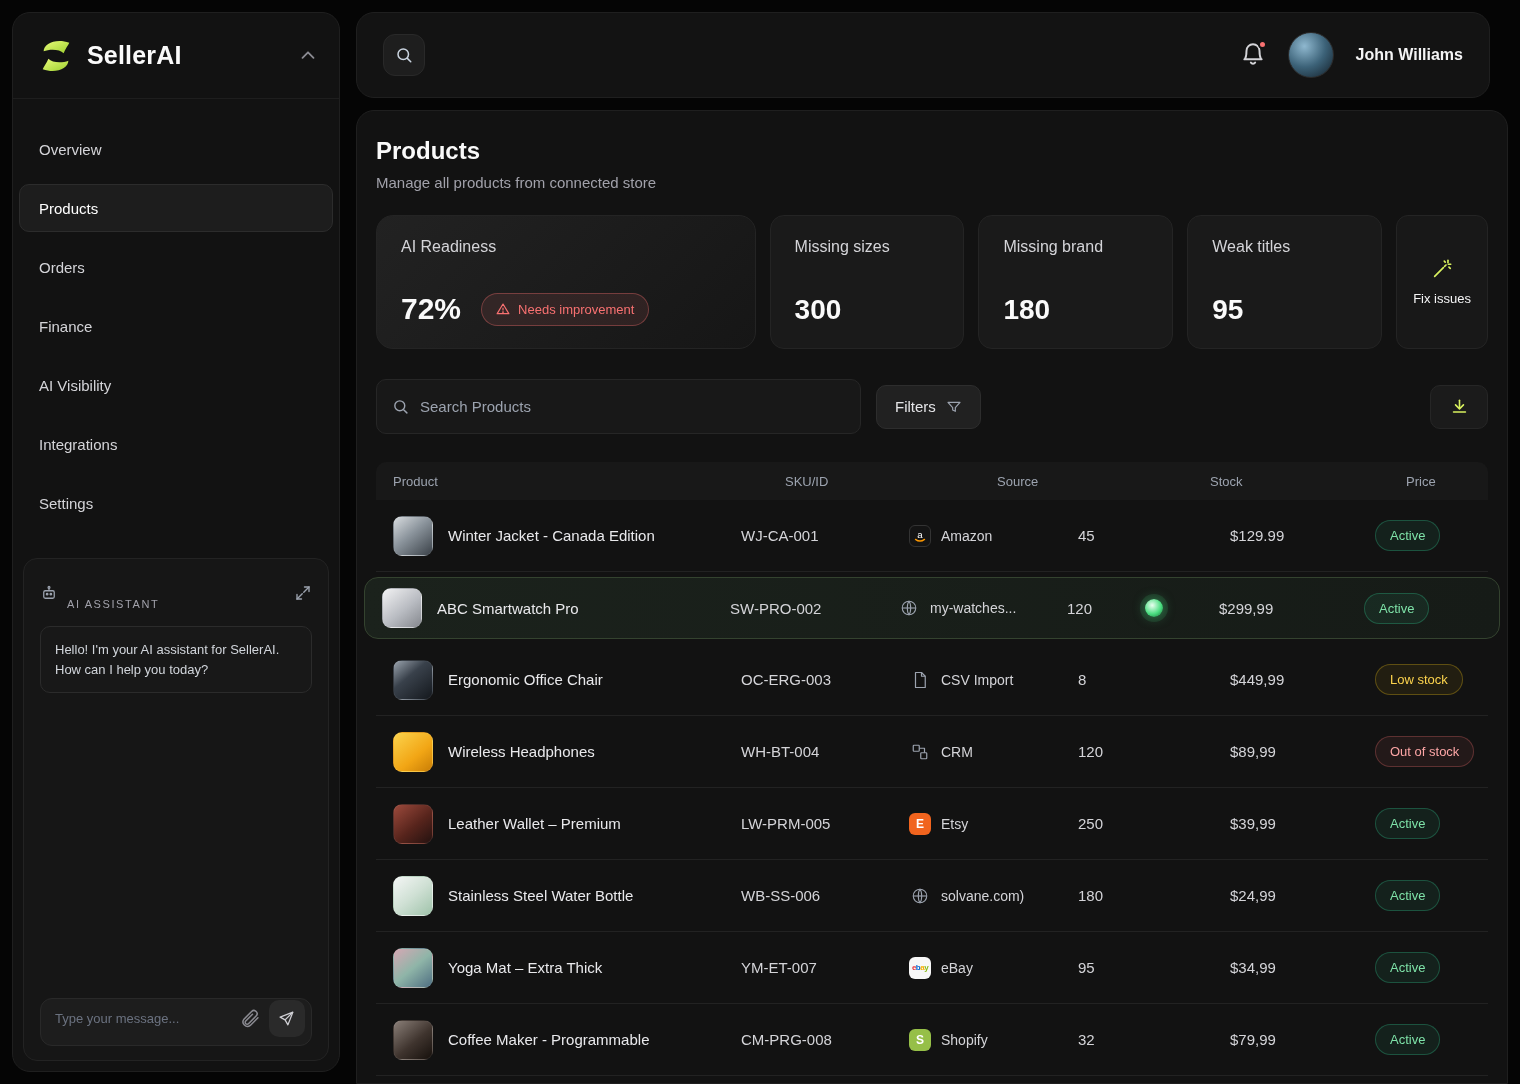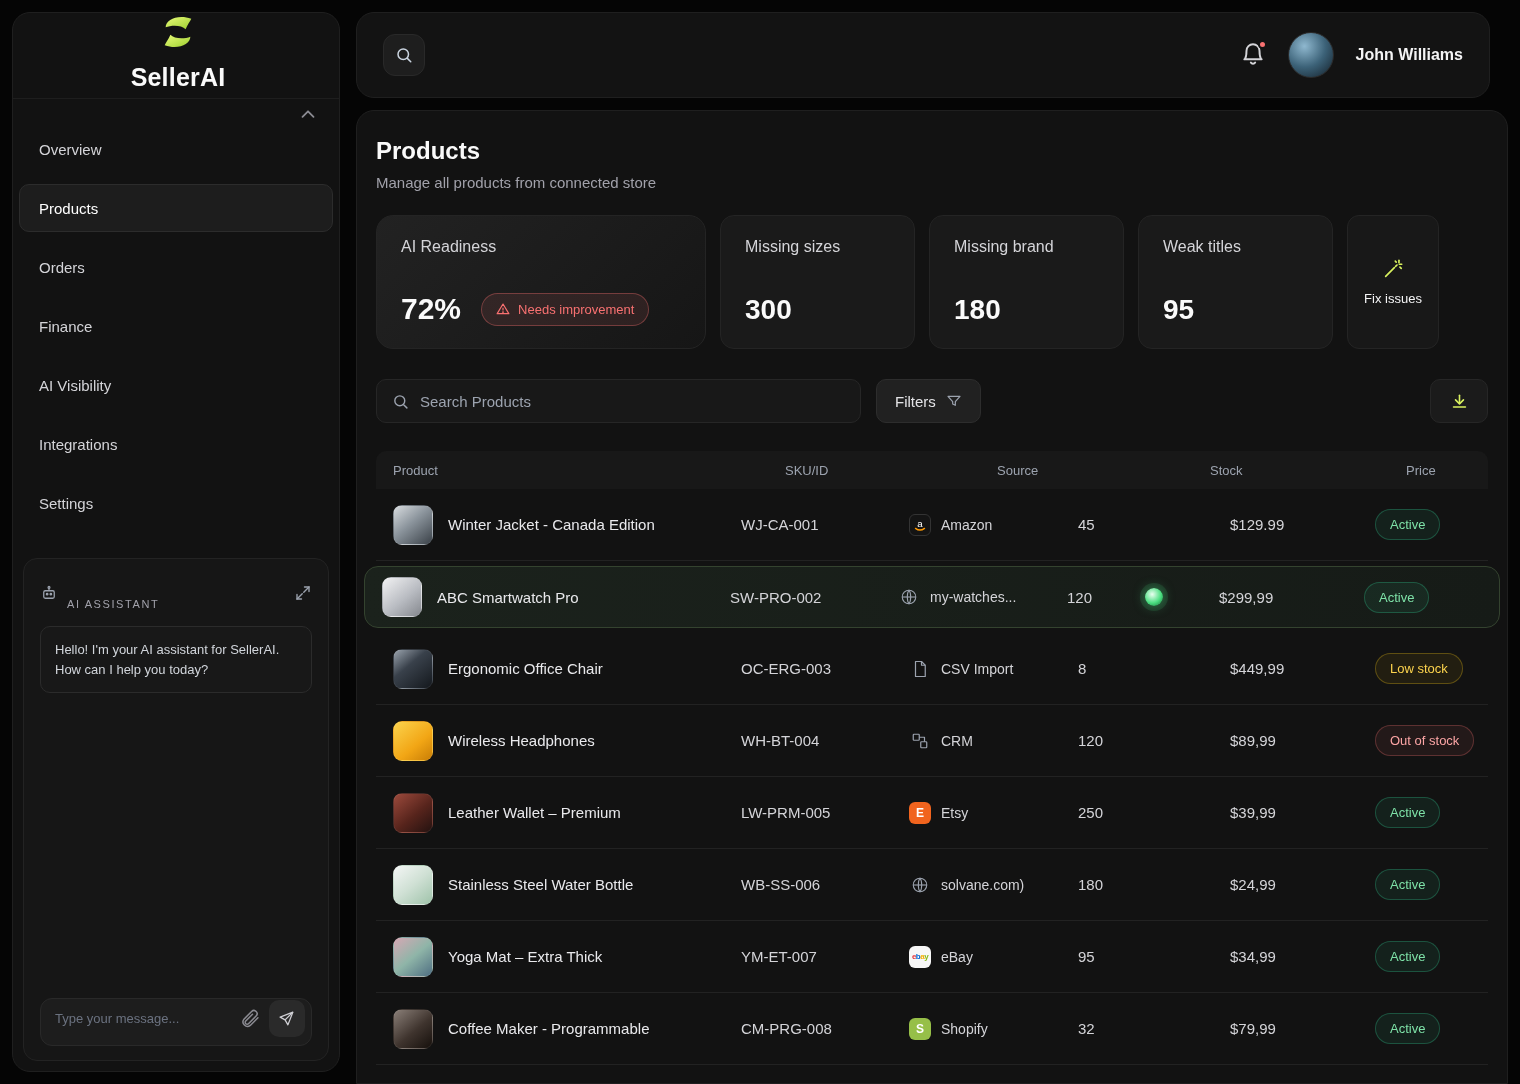--- a/index.html
+++ b/index.html
@@ -13,21 +13,21 @@
   }
   svg { display:block; }
 
   
   .sidebar {
     position:absolute; left:12px; top:12px; width:328px; height:1060px;
     background:#121212; border:1px solid #1f1f1f; border-radius:18px;
   }
   .side-header {
     height:86px; display:flex; align-items:center; gap:12px;
-    padding:0 20px 0 24px; border-bottom:1px solid #1e1e1e;flex-direction:column;
+    padding:0 20px 0 24px; border-bottom:1px solid #1e1e1e;
   }
   .brand-name { font-size:25px; font-weight:bold; color:#fafafa; letter-spacing:0.2px; }
   .collapse-btn { margin-left:auto; color:#8b8b92; width:22px; height:22px; cursor:pointer; }
   .nav { padding:26px 6px 0; }
   .nav-item {
     height:48px; display:flex; align-items:center; padding:0 19px;
     border-radius:10px; color:#d4d4d8; font-size:15px; margin-bottom:11px;
     border:1px solid transparent; cursor:pointer;
   }
   .nav-item.active { background:#1d1d1d; border-color:#2c2c2c; color:#ffffff; }
@@ -95,41 +95,41 @@
   .page-subtitle { margin-top:9px; font-size:15px; color:#a1a1aa; }
 
   .stats-row { margin-top:24px; display:flex; gap:14px; }
   .card {
     background:#1a1a1a; border:1px solid #242424; border-radius:14px;
     padding:22px 24px; height:134px; display:flex; flex-direction:column;
     justify-content:space-between;
   }
   .card-label { font-size:16px; color:#d4d4d8; }
   .card-value { font-size:28px; font-weight:bold; color:#fafafa; }
-  .card.readiness { width:330px; background:linear-gradient(135deg,#222222,#161616);border-radius:17px; }
+  .card.readiness { width:380px; background:linear-gradient(135deg,#222222,#161616);border-radius:17px; }
   .readiness-bottom { display:flex; align-items:center; gap:20px; }
   .readiness-value { font-size:30px; font-weight:bold; color:#fafafa; }
   .danger-badge {
     display:inline-flex; align-items:center; gap:8px; padding:8px 14px;
     border-radius:999px; background:rgba(248,113,113,0.10);
     border:1px solid rgba(248,113,113,0.35); color:#f87171; font-size:13px;
   }
   .card.small { width:195px; }
   .fix-card {
     width:92px; height:134px; background:#181818; border:1px solid #242424;
     border-radius:12px; display:flex; flex-direction:column; align-items:center;
     justify-content:center; gap:11px; cursor:pointer;
   }
   .fix-card .wand { color:#d9f25f; width:22px; height:22px; }
   .fix-label { font-size:13px; color:#f4f4f5; }
 
   
   .toolbar { margin-top:30px; display:flex; align-items:center; }
   .search-box {
-    width:485px; height:44px; background:#181818; border:1px solid #262626;
+    width:485px; height:55px; background:#181818; border:1px solid #262626;
     border-radius:10px; display:flex; align-items:center; gap:11px; padding:0 15px;
     color:#9ca3af;
   }
   .search-box input {
     flex:1; background:transparent; border:none; outline:none;
     color:#d4d4d8; font-size:15px; font-family:inherit;
   }
   .search-box input::placeholder { color:#9ca3af; }
   .filters-btn {
     margin-left:15px; height:44px; padding:0 18px; background:#212121;

